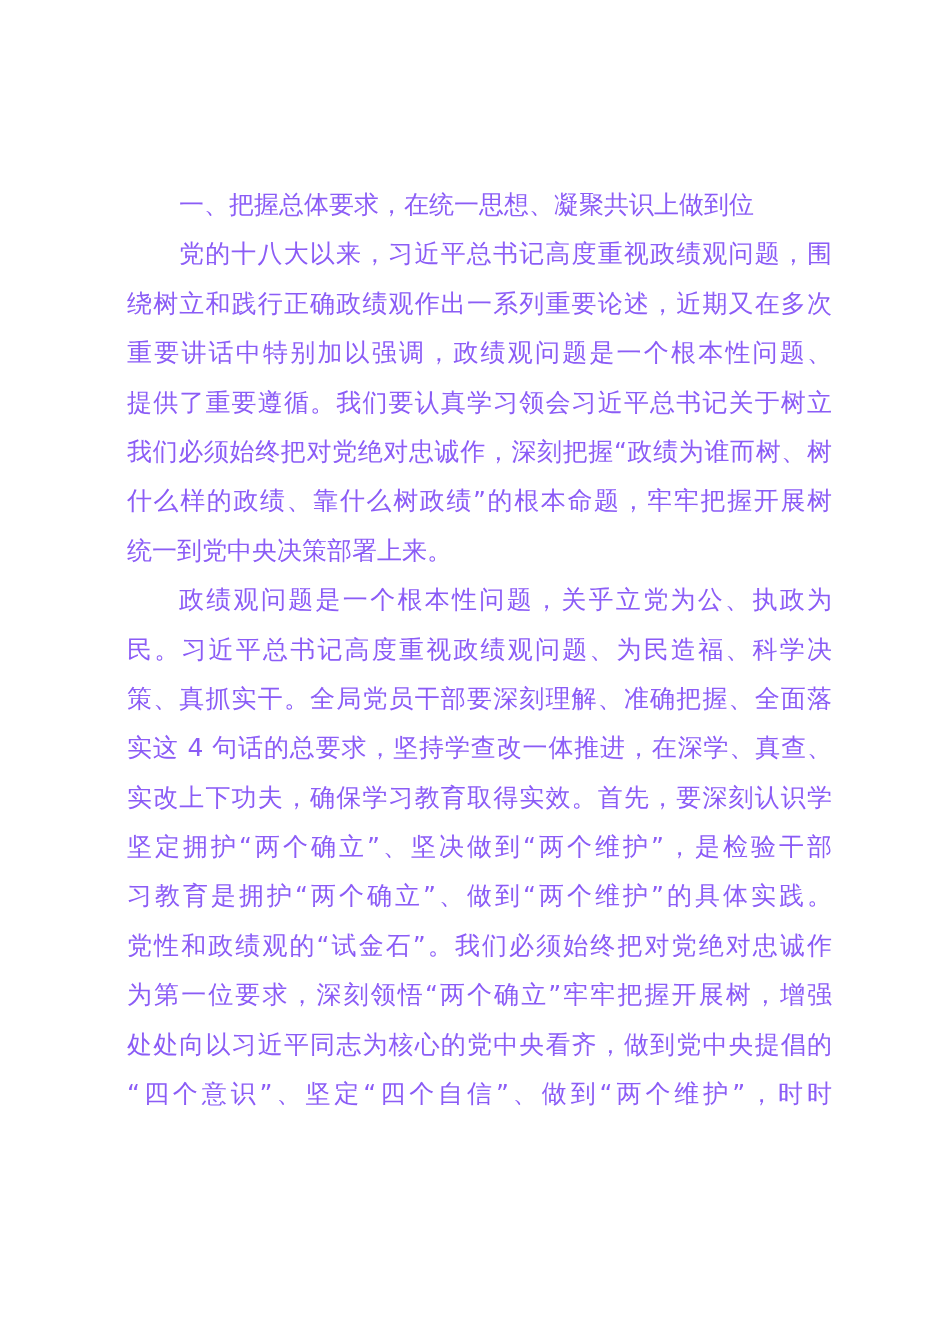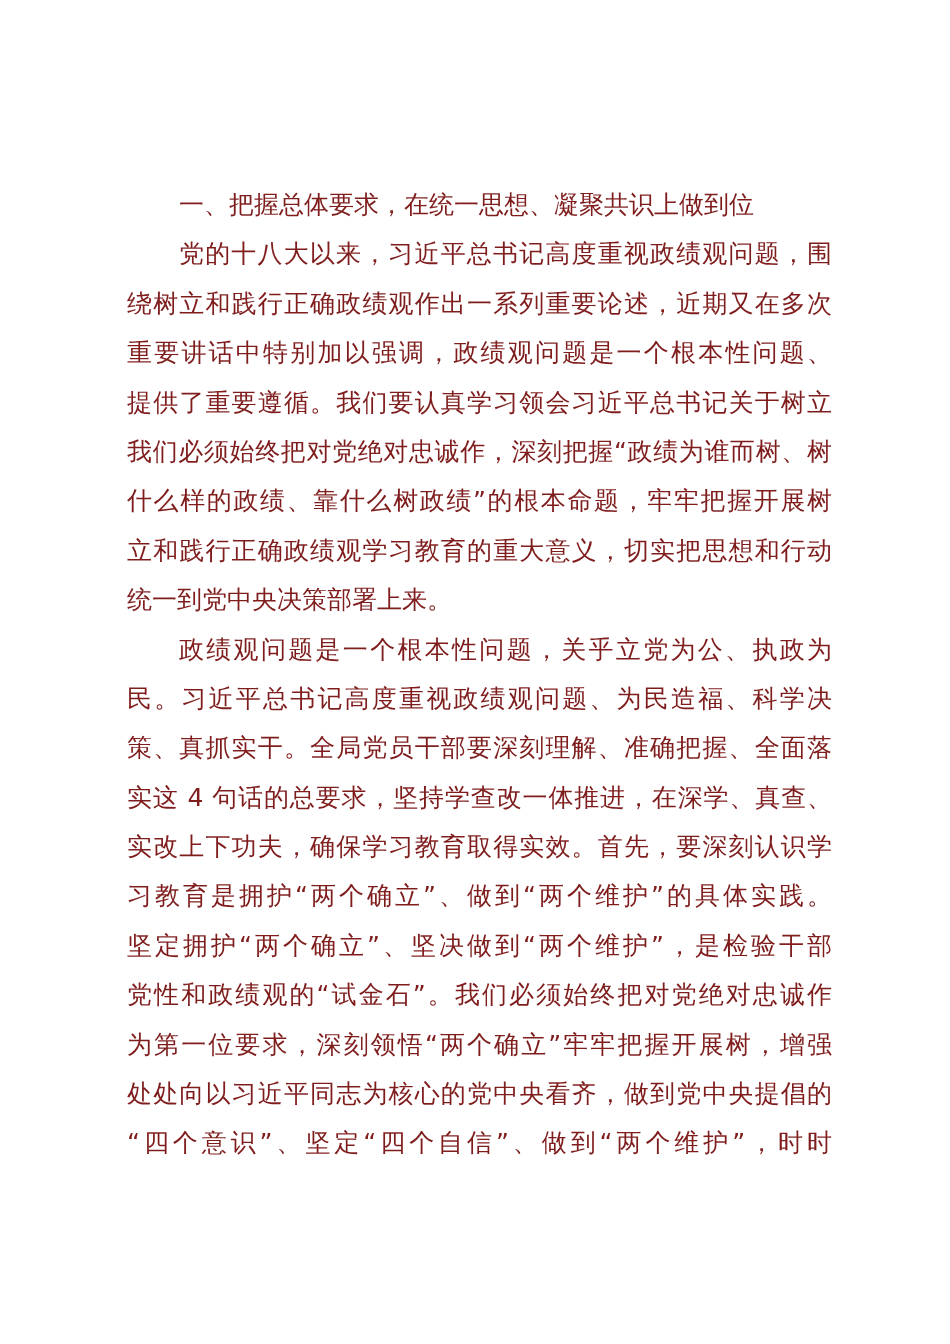--- a/index.html
+++ b/index.html
@@ -1,20 +1,20 @@
 <!DOCTYPE html>
 <html><head>
 <meta charset="utf-8">
 <style>
   html, body { margin: 0; padding: 0; background: #ffffff; }
   body { width: 950px; height: 1344px; position: relative; overflow: hidden; }
   .page {
     position: absolute; left: 127px; top: 180px; width: 705px;
     font-family: "DejaVu Sans", "Liberation Sans", sans-serif;
-    font-size: 25px; color: #7f1d1d;
+    font-size: 25px; color: #8b5cf6;
   }
   .line {
     height: 49.4px; line-height: 49.4px;
     white-space: nowrap;
     text-align: justify; text-align-last: justify;
   }
   .line.indent { padding-left: 52px; }
   .line.last { text-align-last: left; }
   .line.heading { text-align-last: left; }
 </style>
@@ -24,30 +24,29 @@
 <div class="page">
   <div class="line indent heading">一、把握总体要求，在统一思想、凝聚共识上做到位</div>
 
   <div>
     <div class="line indent">党的十八大以来，习近平总书记高度重视政绩观问题，围</div>
     <div class="line">绕树立和践行正确政绩观作出一系列重要论述，近期又在多次</div>
     <div class="line">重要讲话中特别加以强调，政绩观问题是一个根本性问题、</div>
     <div class="line">提供了重要遵循。我们要认真学习领会习近平总书记关于树立</div>
     <div class="line">我们必须始终把对党绝对忠诚作，深刻把握“政绩为谁而树、树</div>
     <div class="line">什么样的政绩、靠什么树政绩”的根本命题，牢牢把握开展树</div>
-    <div class="line">立和践行正确政绩观学习教育的重大意义，切实把思想和行动</div>
     <div class="line last">统一到党中央决策部署上来。</div>
   </div>
 
   <div>
     <div class="line indent">政绩观问题是一个根本性问题，关乎立党为公、执政为</div>
     <div class="line">民。习近平总书记高度重视政绩观问题、为民造福、科学决</div>
     <div class="line">策、真抓实干。全局党员干部要深刻理解、准确把握、全面落</div>
     <div class="line">实这 4 句话的总要求，坚持学查改一体推进，在深学、真查、</div>
     <div class="line">实改上下功夫，确保学习教育取得实效。首先，要深刻认识学</div>
+    <div class="line">坚定拥护“两个确立”、坚决做到“两个维护”，是检验干部</div>
     <div class="line">习教育是拥护“两个确立”、做到“两个维护”的具体实践。</div>
-    <div class="line">坚定拥护“两个确立”、坚决做到“两个维护”，是检验干部</div>
     <div class="line">党性和政绩观的“试金石”。我们必须始终把对党绝对忠诚作</div>
     <div class="line">为第一位要求，深刻领悟“两个确立”牢牢把握开展树，增强</div>
     <div class="line">处处向以习近平同志为核心的党中央看齐，做到党中央提倡的</div>
     <div class="line">“四个意识”、坚定“四个自信”、做到“两个维护”，时时</div>
   </div>
 </div>
 
 </body></html>

